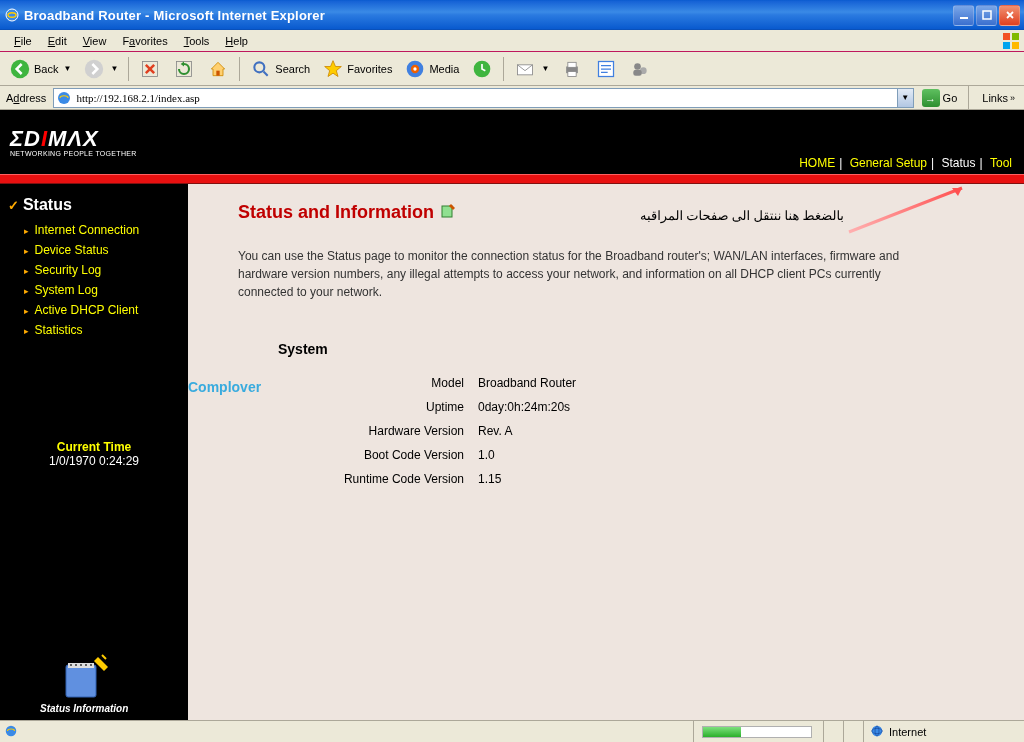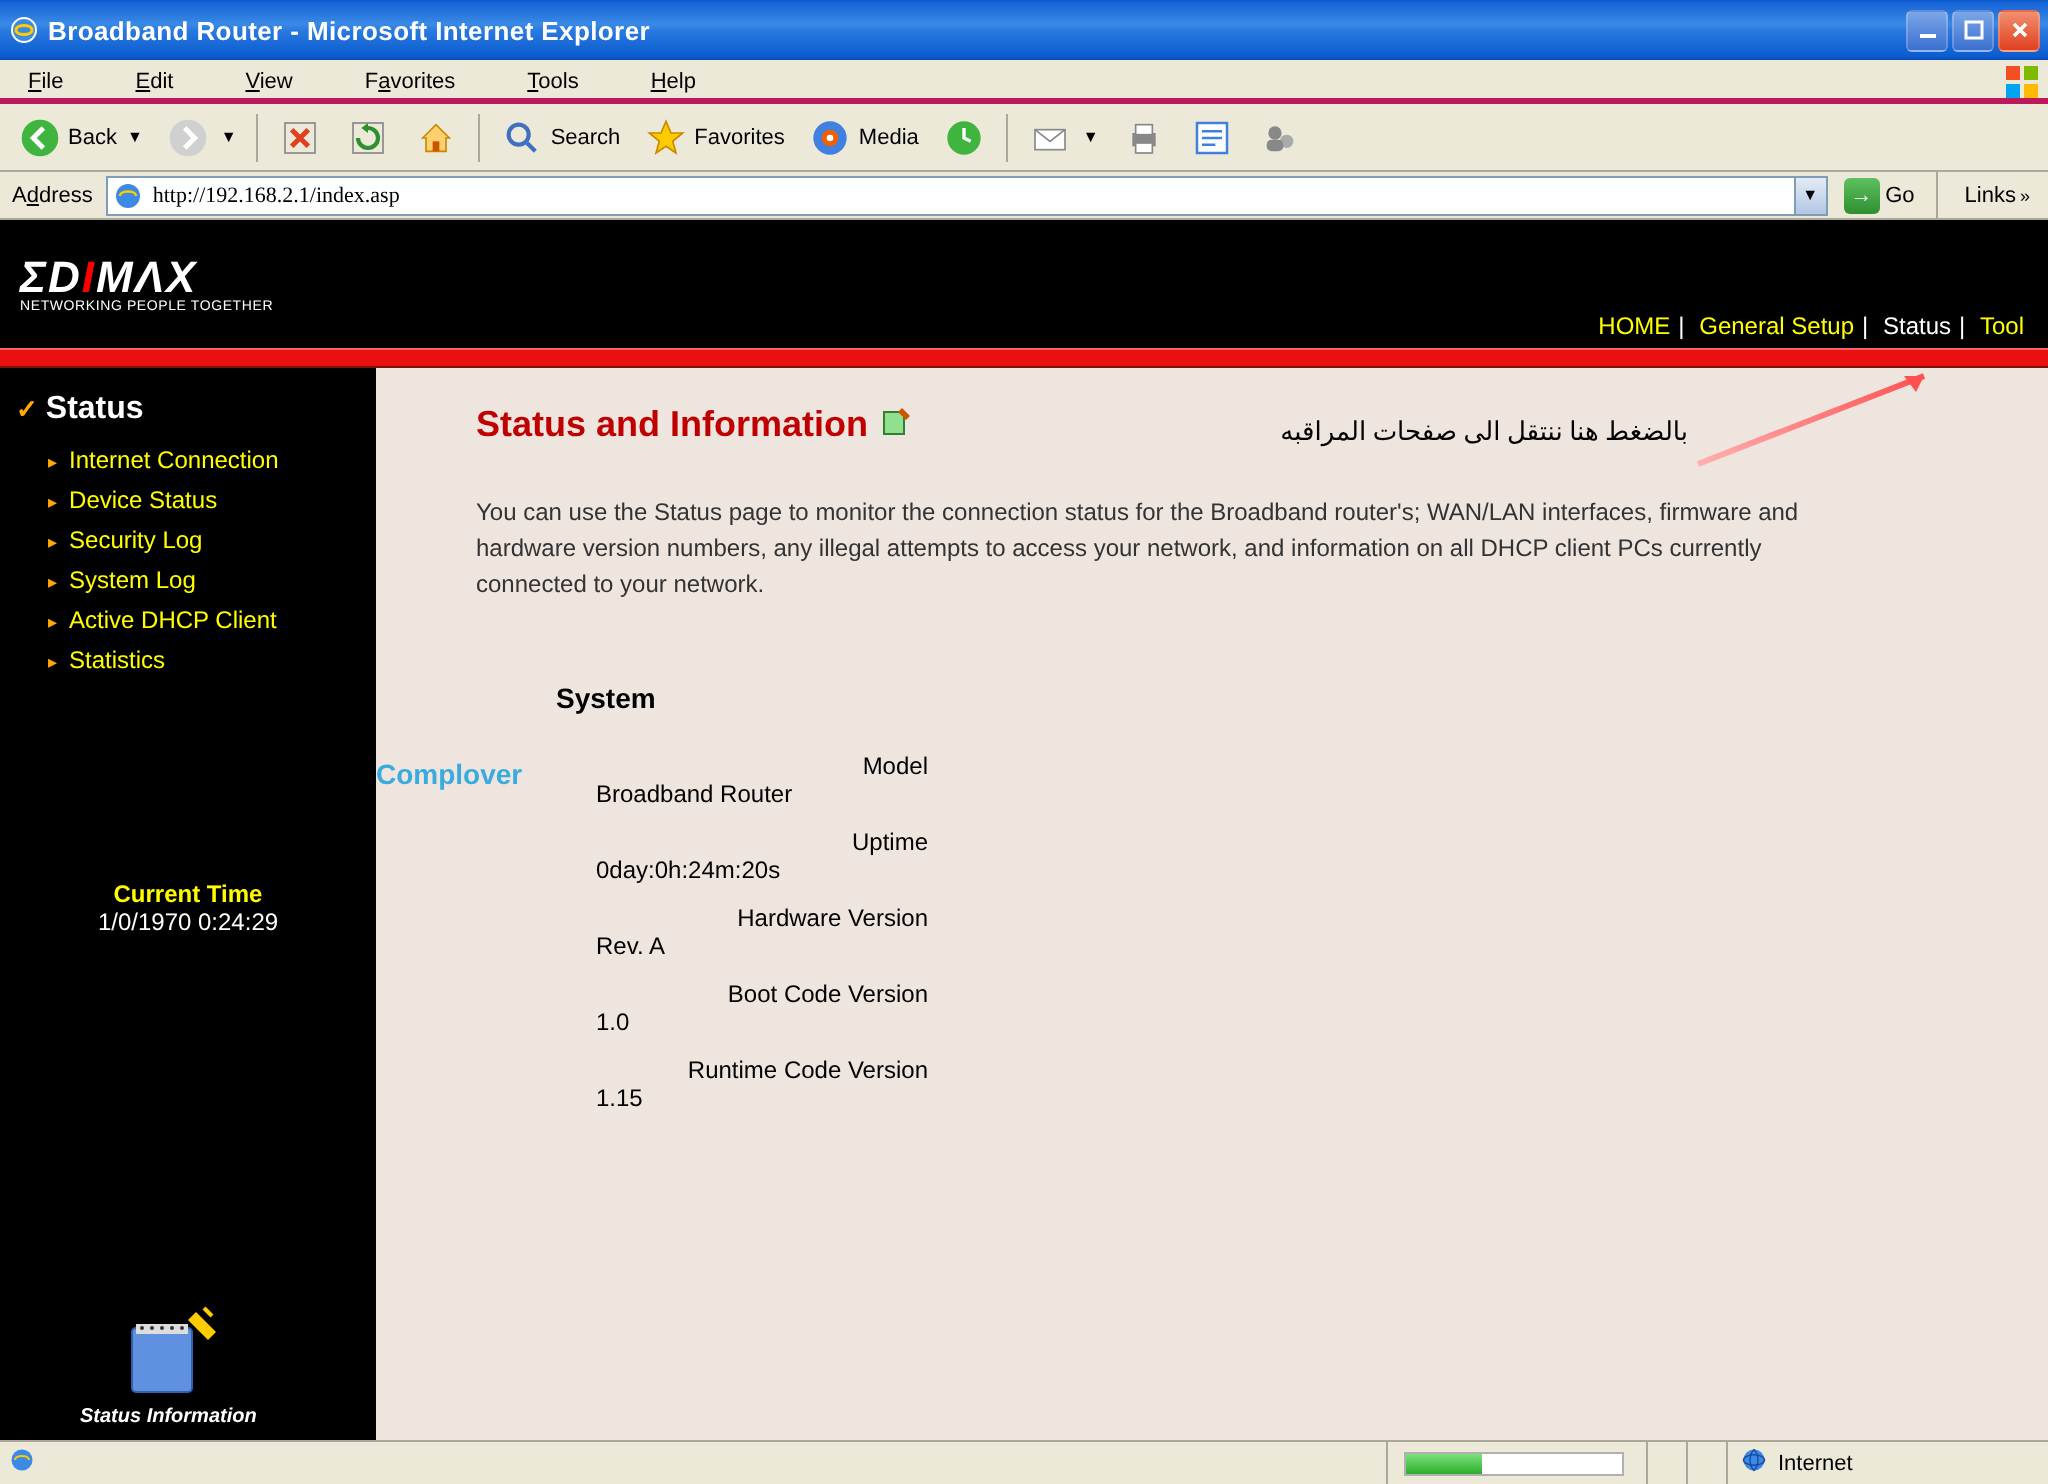--- a/index.html
+++ b/index.html
@@ -8,21 +8,21 @@
 
 .titlebar { height: 30px; background: linear-gradient(to bottom, #0a5bcf 0%, #1663d6 5%, #3a8ae6 40%, #2a7ae0 50%, #0a5bcf 95%, #084bb0 100%); display: flex; align-items: center; padding: 0 4px; color: #fff; }
 .titlebar-icon { width: 16px; height: 16px; margin-right: 4px; display: flex; align-items: center; justify-content: center; }
 .titlebar-title { flex: 1; font-weight: bold; font-size: 13px; color: #fff; letter-spacing: 0.2px; }
 .winbtns { display: flex; gap: 2px; }
 .winbtn { width: 21px; height: 21px; border-radius: 3px; display: flex; align-items: center; justify-content: center; font-family: Arial; font-weight: bold; font-size: 12px; color: #fff; border: 1px solid #fff3; }
 .winbtn.min, .winbtn.max { background: linear-gradient(to bottom, #7ba7e8, #3a6fcf); }
 .winbtn.close { background: linear-gradient(to bottom, #f09070, #e04020); }
 
 
-.menubar { height: 22px; background: #ece9d8; border-bottom: 3px solid #be185d; display: flex; align-items: flex-end; padding: 0 6px; position: relative; gap: 20px; }
+.menubar { height: 22px; background: #ece9d8; border-bottom: 1px solid #be185d; display: flex; align-items: center; padding: 0 6px; position: relative; }
 .menubar-item { padding: 2px 8px; cursor: default; }
 .menubar-item u { text-decoration: underline; }
 .winflag { position: absolute; right: 4px; top: 2px; width: 18px; height: 18px; }
 
 
 .toolbar { height: 34px; background: #ece9d8; border-bottom: 1px solid #aca899; display: flex; align-items: center; padding: 0 4px; gap: 2px; }
 .tb-btn { display: flex; align-items: center; gap: 3px; padding: 3px 5px; border-radius: 3px; cursor: default; }
 .tb-icon { width: 22px; height: 22px; display: inline-flex; align-items: center; justify-content: center; }
 .tb-icon svg { width: 20px; height: 20px; }
 .tb-sep { width: 1px; height: 24px; background: #aca899; margin: 0 3px; }
@@ -67,21 +67,21 @@
 
 .main { flex: 1; background: #eee5df; padding: 18px 50px; position: relative; }
 .page-title { color: #c00000; font-size: 18px; font-weight: bold; display: flex; align-items: center; gap: 6px; }
 .page-title-icon { font-size: 14px; }
 .arabic-note { position: absolute; right: 180px; top: 24px; font-size: 13px; direction: rtl; color: #000; font-family: Tahoma; text-align: center; }
 .arrow-annotation { position: absolute; right: 50px; top: 0; }
 .page-desc { margin-top: 24px; font-size: 12px; color: #333; line-height: 1.5; max-width: 700px; }
 .section-title { font-weight: bold; font-size: 14px; margin-top: 40px; margin-left: 40px; color: #000; }
 .watermark { color: #39abde; font-size: 14px; font-weight: bold; position: absolute; left: 0px; top: 195px; }
 .info-table { margin-top: 14px; margin-left: 60px; }
-.info-row { display: flex; padding: 5px 0; font-size: 12px; flex-direction: column; }
+.info-row { display: flex; padding: 5px 0; font-size: 12px; }
 .info-label { width: 180px; text-align: right; padding-right: 14px; color: #000; }
 .info-value { color: #000; }
 
 
 .statusbar { position: absolute; bottom: 0; left: 0; right: 0; height: 22px; background: #ece9d8; border-top: 1px solid #aca899; display: flex; align-items: center; font-size: 11px; }
 .statusbar-left { flex: 1; display: flex; align-items: center; padding: 0 4px; gap: 4px; border-right: 1px solid #aca899; height: 100%; }
 .statusbar-section { border-right: 1px solid #aca899; height: 100%; display: flex; align-items: center; padding: 0 4px; }
 .progress { width: 110px; height: 12px; border: 1px solid #b0b0b0; background: #fff; margin: 0 4px; position: relative; }
 .progress-fill { height: 100%; width: 35%; background: linear-gradient(to bottom,#7de07d,#2bb02b); }
 .statusbar-zone { width: 160px; display: flex; align-items: center; gap: 5px; padding: 0 6px; }

